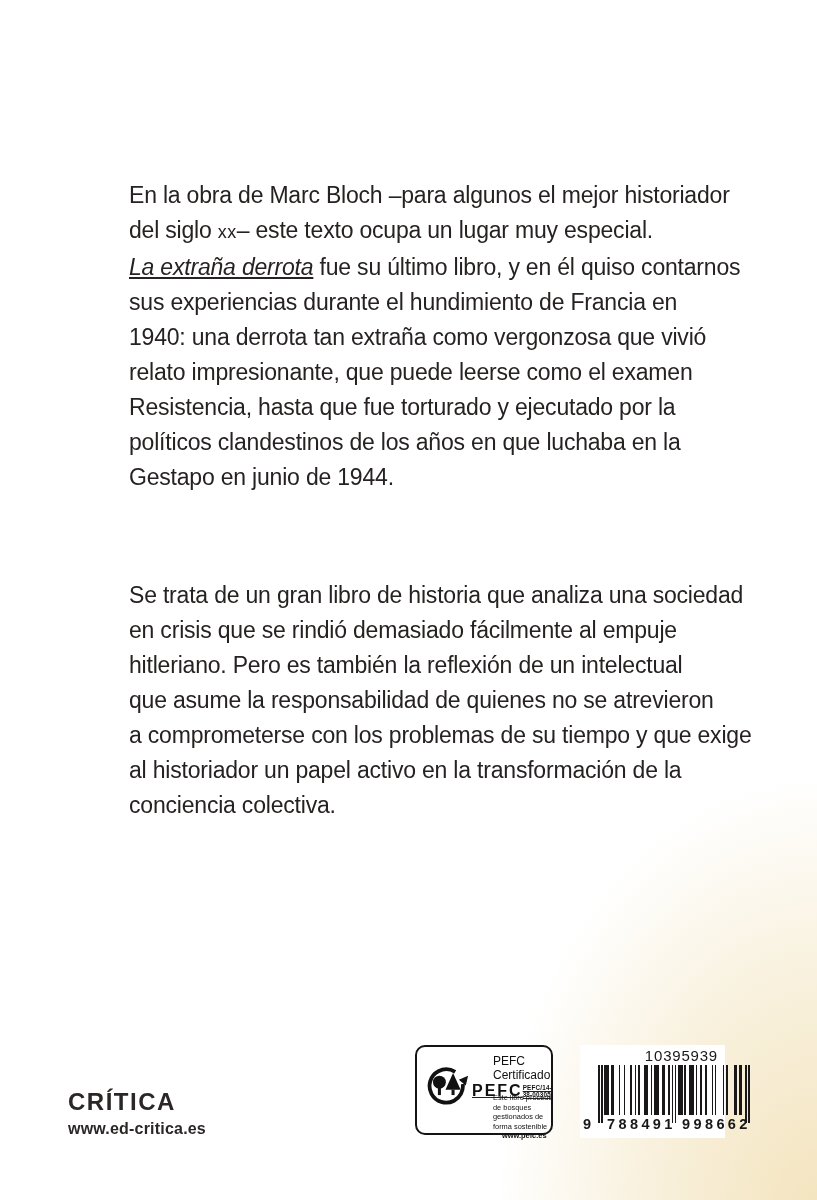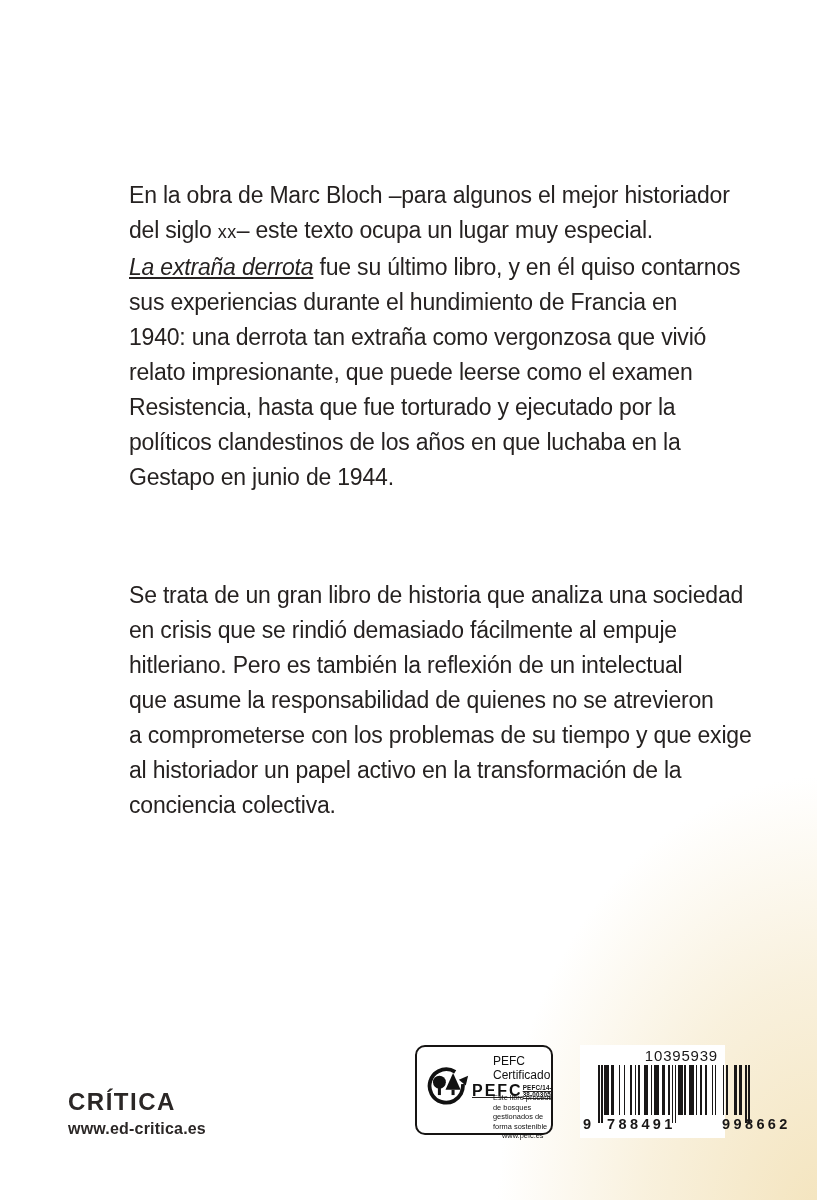--- a/index.html
+++ b/index.html
@@ -45,38 +45,38 @@
     box-sizing:border-box;border:2.5px solid #161413;border-radius:10px;
     background:#fff;display:flex;padding:4px 5px 3px 5px;
   }
   .pefc-left{width:66px;display:flex;flex-direction:row;align-items:center;text-decoration:underline;}
   .pefc-left svg{width:50px;height:44px;}
   .pefc-word{font-size:16px;font-weight:700;letter-spacing:2px;line-height:15px;color:#111;}
   .pefc-code{font-size:6.3px;font-weight:700;letter-spacing:0.2px;margin-top:1.5px;color:#111;}
   .pefc-right{flex:1;padding:3px 0 2px 5px;display:flex;flex-direction:column;}
   .pefc-title{font-size:12px;font-weight:400;color:#111;}
   .pefc-body{font-size:7.4px;line-height:9.5px;margin-top:11px;color:#111;width:62px;}
-  .pefc-url{font-size:7.4px;font-weight:400;margin-top:auto;margin-bottom:3px;color:#111;padding-left:9px;}
+  .pefc-url{font-size:7.4px;font-weight:700;margin-top:auto;margin-bottom:3px;color:#111;padding-left:9px;}
   
   #barcode{
     position:absolute;left:580px;top:1045px;width:145px;height:93px;
     background:#ffffff;
   }
   .bc-number{
     position:absolute;top:2px;right:7px;
     font-size:15px;letter-spacing:0.8px;color:#191717;
   }
   .bc-bars{position:absolute;left:18px;top:20px;width:152px;height:58px;}
   .bc-digit{
     position:absolute;top:71px;height:17px;
     font-size:14.5px;font-weight:700;color:#191717;white-space:nowrap;
   }
   .bc-prefix{left:3px;}
   .bc-g1{left:27px;letter-spacing:3.4px;}
-  .bc-g2{left:102px;letter-spacing:3.4px;margin-left:40px;}
+  .bc-g2{left:102px;letter-spacing:3.4px;}
 </style>
 </head>
 <body>
 
 <div id="cover">
 
   <div class="blurb" id="para1">
     <div class="line">En la obra de Marc Bloch –para algunos el mejor historiador</div>
     <div class="line"><span>del siglo </span><span class="smallcaps">xx</span><span>– este texto ocupa un lugar muy especial.</span></div>
     <div class="line"><span class="italic">La extraña derrota</span><span> fue su último libro, y en él quiso contarnos</span></div>

